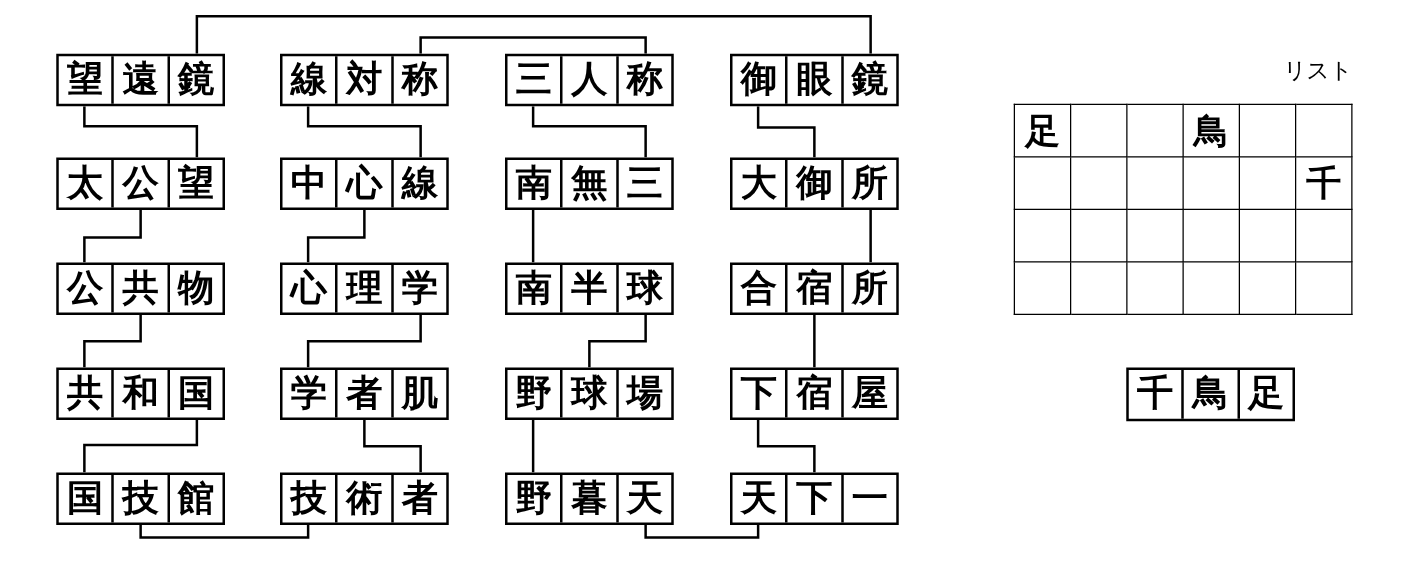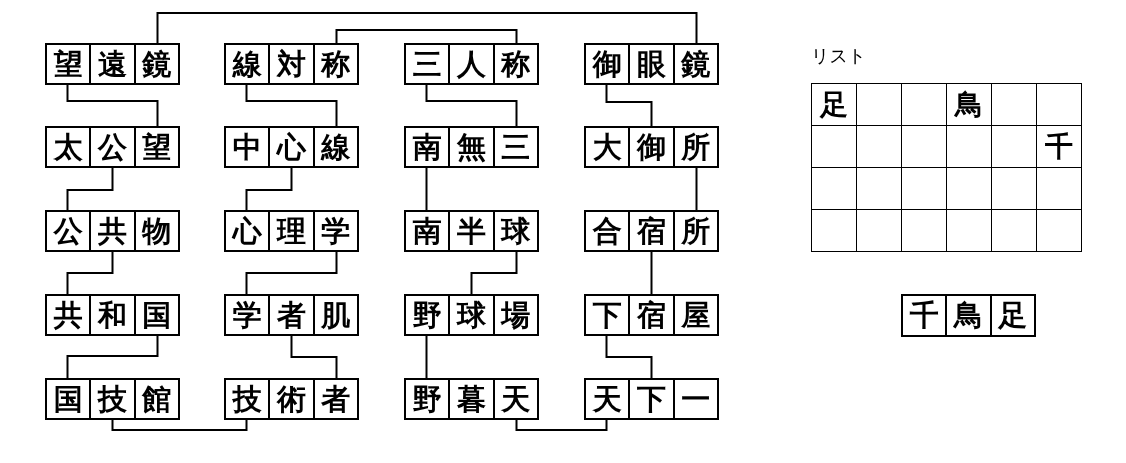--- a/index.html
+++ b/index.html
@@ -44,21 +44,21 @@
     overflow: hidden;
   }
   .word .cell:first-child {
     border-left: none;
   }
   .list-title {
     position: absolute;
     left: 811px;
     top: 44px;
     width: 271px;
-    text-align: left;
+    text-align: right;
     font-size: 18px;
     font-weight: normal;
     color: #000;
   }
   table.list-grid {
     position: absolute;
     left: 811px;
     top: 83px;
     border-collapse: collapse;
   }

